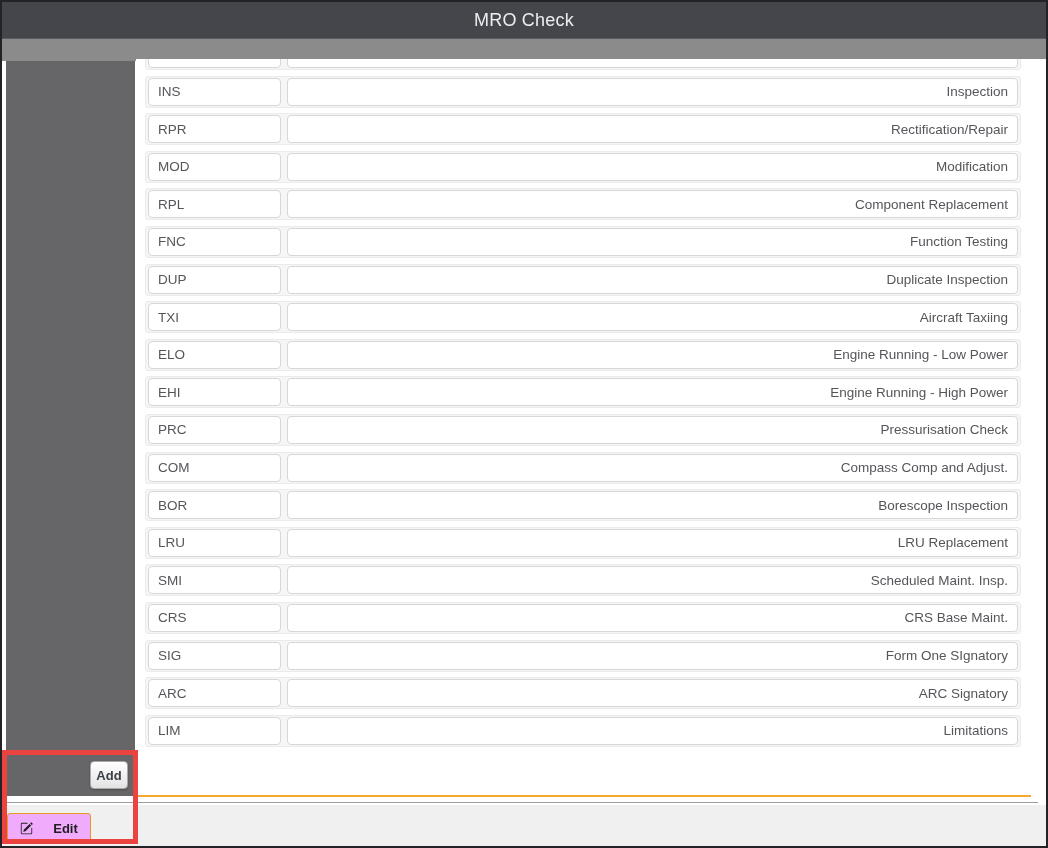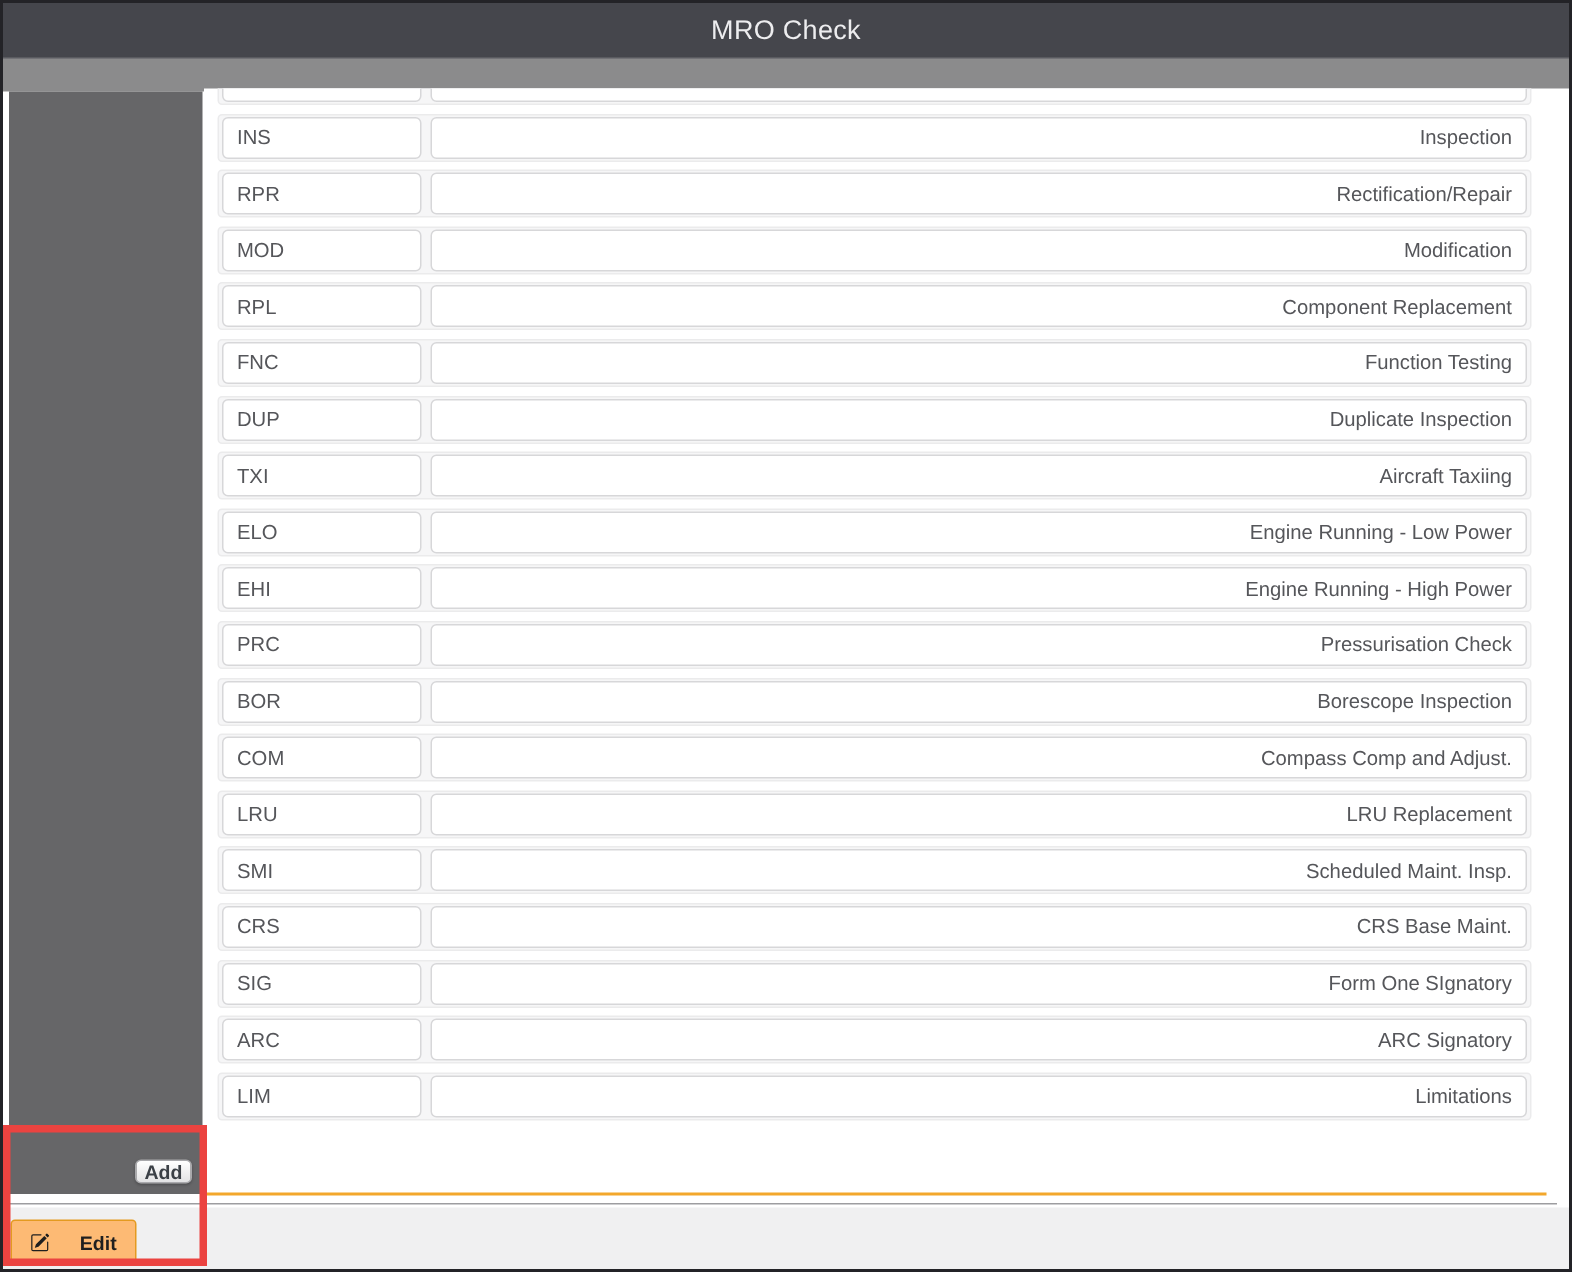--- a/index.html
+++ b/index.html
@@ -30,21 +30,21 @@
   }
 
   
   .sidebar {
     position:absolute; left:4px; top:59px;
     width:129px; height:735px;
     background:#666668;
   }
   .add-btn {
     position:absolute; right:7px; bottom:7px;
-    width:38px; height:16px;
+    width:38px; height:28px;
     background:linear-gradient(#ffffff,#e3e3e4);
     border:1px solid #a9a9ac;
     border-radius:4px;
     font-family:"Liberation Sans", sans-serif;
     font-size:13px; font-weight:600; color:#3b4046;
     box-shadow:0 1px 2px rgba(0,0,0,.25);
     cursor:pointer;
   }
 
   
@@ -92,21 +92,21 @@
     background:#9d9da0;
     border-bottom:1px solid #ffffff;
   }
   .footer {
     position:absolute; left:0; top:803px; right:0; bottom:0;
     background:#F0F0F1;
   }
   .edit-btn {
     position:absolute; left:5px; top:811px;
     width:84px; height:30px;
-    background:#fdba74;
+    background:#f0abfc;
     border:1px solid #e49a20;
     border-radius:3px;
     display:flex; align-items:center; justify-content:center; gap:20px;
     font-family:"Liberation Sans", sans-serif;
     font-size:13px; font-weight:bold; color:#1f1f1f;
     cursor:pointer;
   }
   .edit-btn svg { width:13px; height:13px; fill:#1f1f1f; }
 
   
@@ -185,27 +185,27 @@
     <input class="desc" type="text" readonly="" value="Engine Running - High Power" style="">
   </div>
 
 
   <div class="skill-row">
     <input class="code" type="text" readonly="" value="PRC" style="">
     <input class="desc" type="text" readonly="" value="Pressurisation Check" style="">
   </div>
 
   <div class="skill-row">
+    <input class="code" type="text" readonly="" value="COM" style="">
+    <input class="desc" type="text" readonly="" value="Compass Comp and Adjust." style="">
+  </div>
+
+  <div class="skill-row">
     <input class="code" type="text" readonly="" value="BOR" style="">
     <input class="desc" type="text" readonly="" value="Borescope Inspection" style="">
-  </div>
-
-  <div class="skill-row">
-    <input class="code" type="text" readonly="" value="COM" style="">
-    <input class="desc" type="text" readonly="" value="Compass Comp and Adjust." style="">
   </div>
 
   <div class="skill-row">
     <input class="code" type="text" readonly="" value="LRU" style="">
     <input class="desc" type="text" readonly="" value="LRU Replacement" style="">
   </div>
 
   <div class="skill-row">
     <input class="code" type="text" readonly="" value="SMI" style="">
     <input class="desc" type="text" readonly="" value="Scheduled Maint. Insp." style="">

